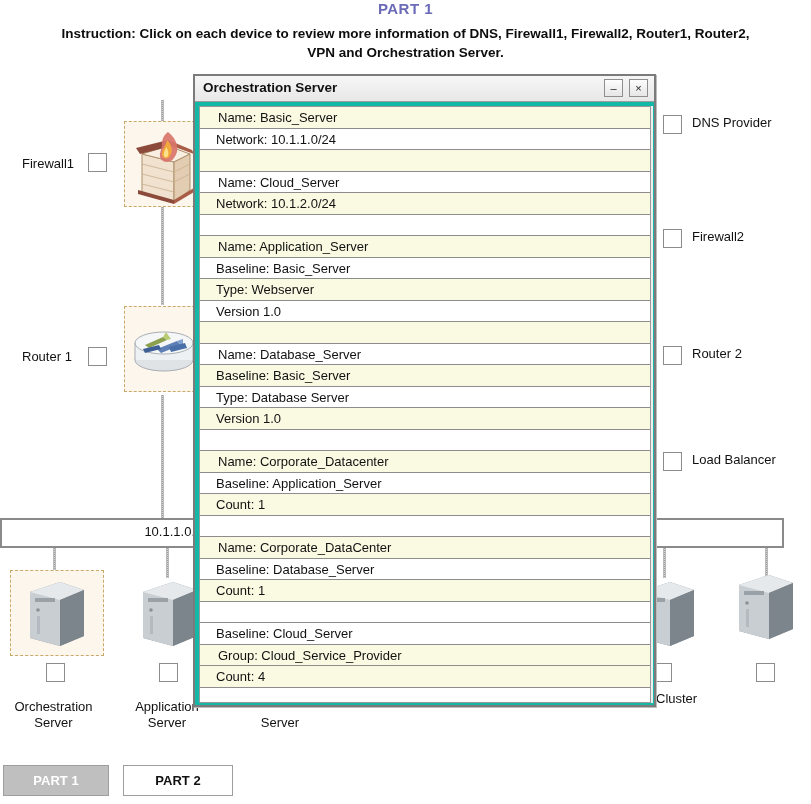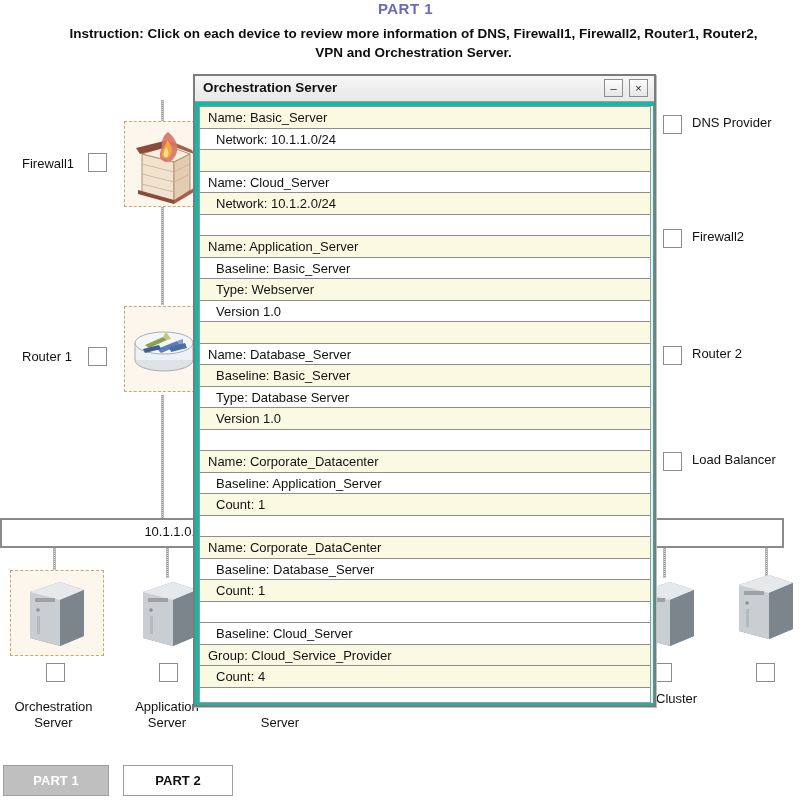--- a/index.html
+++ b/index.html
@@ -17,21 +17,21 @@
 
   
   #part-title {
     position: absolute; top: 0px; left: 0; width: 811px;
     text-align: center;
     font-size: 15px; font-weight: bold;
     color: #6b6bb8;
     letter-spacing: 0.5px;
   }
   #instruction {
-    position: absolute; top: 24px; left: 68px; width: 691px;
+    position: absolute; top: 24px; left: 60px; width: 691px;
     text-align: center;
     font-size: 13.5px; font-weight: bold;
     line-height: 19px;
     color: #0d0d0d;
   }
 
   
   #diagram {
     position: absolute; top: 0; left: 0; width: 811px; height: 750px;
   }
@@ -128,21 +128,21 @@
     background: #ffffff;
     border: 1px solid #999999;
     overflow: hidden;
   }
   .drow {
     height: 21.5px;
     border-bottom: 1px solid #8d8d8d;
     font-size: 13px;
     line-height: 21px;
     color: #111;
-    padding-left: 8px;
+    padding-left: 18px;
     white-space: nowrap;
     overflow: hidden;
   }
   .drow.cream { background: #fafae3; }
   .drow.white { background: #ffffff; }
   .drow.ind   { padding-left: 16px; }
   .drow.blank { }
 
   
   #dialog-scroll {

